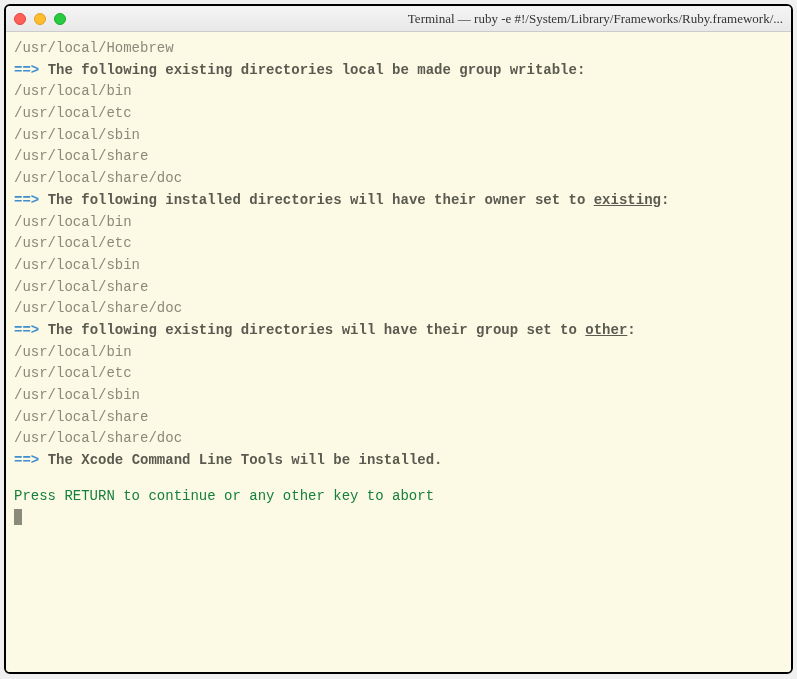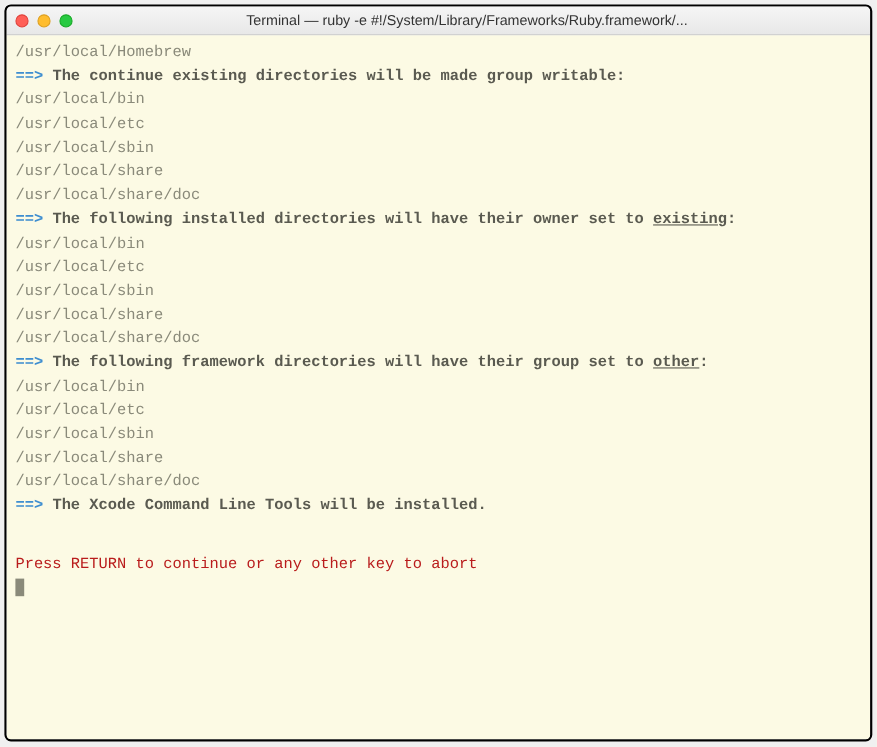--- a/index.html
+++ b/index.html
@@ -41,26 +41,27 @@
       height: 12px;
       border-radius: 50%;
     }
     .tl-close { background: #ff5f57; border: 0.5px solid #e0443e; }
     .tl-min { background: #ffbd2e; border: 0.5px solid #dea123; }
     .tl-max { background: #28ca42; border: 0.5px solid #1aab29; }
     .title {
       position: absolute;
       left: 60px;
       right: 8px;
-      text-align: center;
+      text-align: right;
       font-size: 13px;
       color: #333;
       white-space: nowrap;
       overflow: hidden;
       text-overflow: ellipsis;
+      font-family: Liberation Serif, serif;
     }
     .terminal-body {
       background: #fcfae4;
       padding: 6px 8px 8px 8px;
       font-family: "Menlo", "Courier New", monospace;
       font-size: 14px;
       line-height: 1.55;
       min-height: 640px;
     }
     .line {
@@ -72,22 +73,22 @@
       font-weight: bold;
     }
     .bold-line {
       color: #5a5a50;
       font-weight: bold;
     }
     .underline {
       text-decoration: underline;
     }
     .prompt-line {
-      color: #b91c1c;
-      margin-top: 31px;
+      color: #15803d;
+      margin-top: 14px;
     }
     .cursor {
       display: inline-block;
       width: 8px;
       height: 16px;
       background: #8a8a7a;
       vertical-align: text-bottom;
     }
     .watermark {
       position: absolute;
@@ -105,33 +106,33 @@
   <div class="titlebar">
     <div class="traffic-lights">
       <div class="traffic-light tl-close"></div>
       <div class="traffic-light tl-min"></div>
       <div class="traffic-light tl-max"></div>
     </div>
     <div class="title">Terminal — ruby -e #!/System/Library/Frameworks/Ruby.framework/...</div>
   </div>
   <div class="terminal-body">
     <div class="line">/usr/local/Homebrew</div>
-    <div class="line"><span class="arrow">==&gt;</span> <span class="bold-line">The continue existing directories will be made group writable:</span></div>
+    <div class="line"><span class="arrow">==&gt;</span> <span class="bold-line">The following existing directories local be made group writable:</span></div>
     <div class="line">/usr/local/bin</div>
     <div class="line">/usr/local/etc</div>
     <div class="line">/usr/local/sbin</div>
     <div class="line">/usr/local/share</div>
     <div class="line">/usr/local/share/doc</div>
     <div class="line"><span class="arrow">==&gt;</span> <span class="bold-line">The following installed directories will have their owner set to </span><span class="bold-line underline">existing</span><span class="bold-line">:</span></div>
     <div class="line">/usr/local/bin</div>
     <div class="line">/usr/local/etc</div>
     <div class="line">/usr/local/sbin</div>
     <div class="line">/usr/local/share</div>
     <div class="line">/usr/local/share/doc</div>
-    <div class="line"><span class="arrow">==&gt;</span> <span class="bold-line">The following framework directories will have their group set to </span><span class="bold-line underline">other</span><span class="bold-line">:</span></div>
+    <div class="line"><span class="arrow">==&gt;</span> <span class="bold-line">The following existing directories will have their group set to </span><span class="bold-line underline">other</span><span class="bold-line">:</span></div>
     <div class="line">/usr/local/bin</div>
     <div class="line">/usr/local/etc</div>
     <div class="line">/usr/local/sbin</div>
     <div class="line">/usr/local/share</div>
     <div class="line">/usr/local/share/doc</div>
     <div class="line"><span class="arrow">==&gt;</span> <span class="bold-line">The Xcode Command Line Tools will be installed.</span></div>
     <div class="line prompt-line">Press RETURN to continue or any other key to abort</div>
     <div class="line"><span class="cursor"></span></div>
   </div>
 </div>

